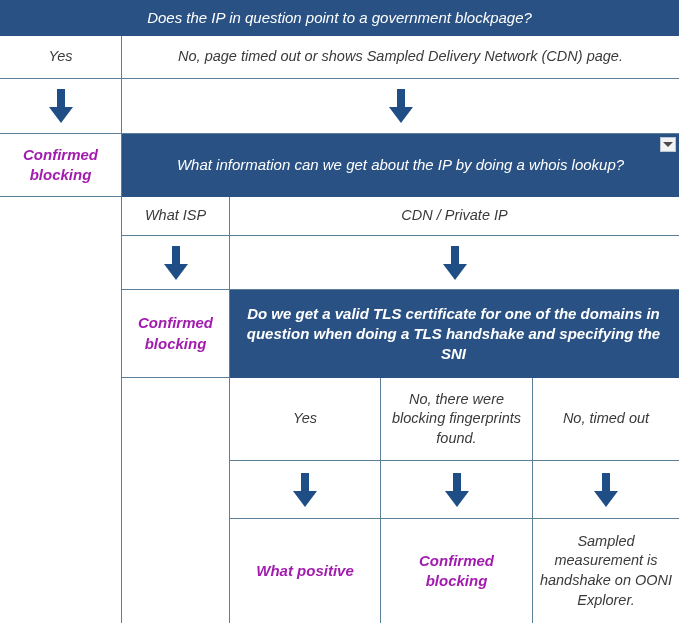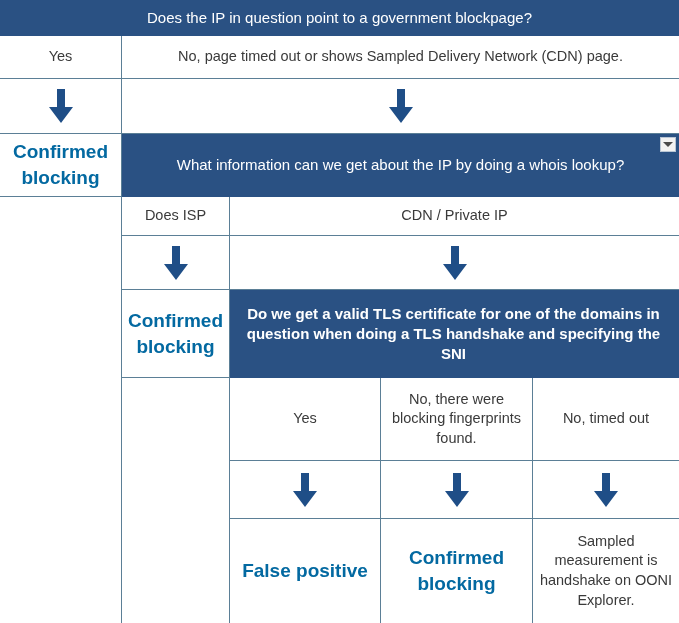--- a/index.html
+++ b/index.html
@@ -11,20 +11,21 @@
     font-family: "Liberation Sans", sans-serif;
     -webkit-font-smoothing: antialiased;
   }
 
   #flowchart {
     position: relative;
     width: 679px;
     height: 623px;
     overflow: hidden;
     background: #ffffff;
+    font-style: italic;
   }
 
   
   .cell {
     position: absolute;
     box-sizing: border-box;
     display: flex;
     align-items: center;
     justify-content: center;
     text-align: center;
@@ -56,22 +57,22 @@
   }
   .banner.sub {
     font-weight: bold;
     font-size: 15px;
     padding: 4px 10px;
   }
 
   
   .outcome {
     font-weight: bold;
-    color: #0369a1;
-    font-size: 19px;
+    color: #a21caf;
+    font-size: 15px;
   }
 
   
   .arrow-cell { }
   .arrow {
     width: 30px;
     height: 38px;
     display: block;
   }
 
@@ -133,21 +134,21 @@
     <span>What information can we get about the IP by doing a whois lookup?</span>
   </div>
 
   <div class="dropdown-btn" style="left:660px; top:137px;">
     <span class="tri"></span>
   </div>
 
   <div class="cell plain" style="left:0px; top:197px; width:122px; height:426px; border-right:1px solid #5b7f96;"></div>
 
   <div class="cell" style="left:122px; top:197px; width:108px; height:39px;">
-    <span>Does ISP</span>
+    <span>What ISP</span>
   </div>
 
   <div class="cell no-right" style="left:230px; top:197px; width:449px; height:39px;">
     <span>CDN / Private IP</span>
   </div>
 
   <div class="cell arrow-cell" style="left:122px; top:236px; width:108px; height:54px;">
     <svg class="arrow" viewBox="0 0 30 38">
       <polygon points="11,2 19,2 19,20 27,20 15,36 3,20 11,20" fill="#1f4e87"></polygon>
     </svg>
@@ -193,21 +194,21 @@
     </svg>
   </div>
 
   <div class="cell no-right arrow-cell" style="left:533px; top:461px; width:146px; height:58px;">
     <svg class="arrow" viewBox="0 0 30 38">
       <polygon points="11,2 19,2 19,20 27,20 15,36 3,20 11,20" fill="#1f4e87"></polygon>
     </svg>
   </div>
 
   <div class="cell outcome no-bottom" style="left:230px; top:519px; width:151px; height:104px;">
-    <span>False positive</span>
+    <span>What positive</span>
   </div>
 
   <div class="cell outcome no-bottom" style="left:381px; top:519px; width:152px; height:104px;">
     <span>Confirmed blocking</span>
   </div>
 
   <div class="cell no-right no-bottom" style="left:533px; top:519px; width:146px; height:104px;">
     <span>Sampled measurement is handshake on OONI Explorer.</span>
   </div>
 

